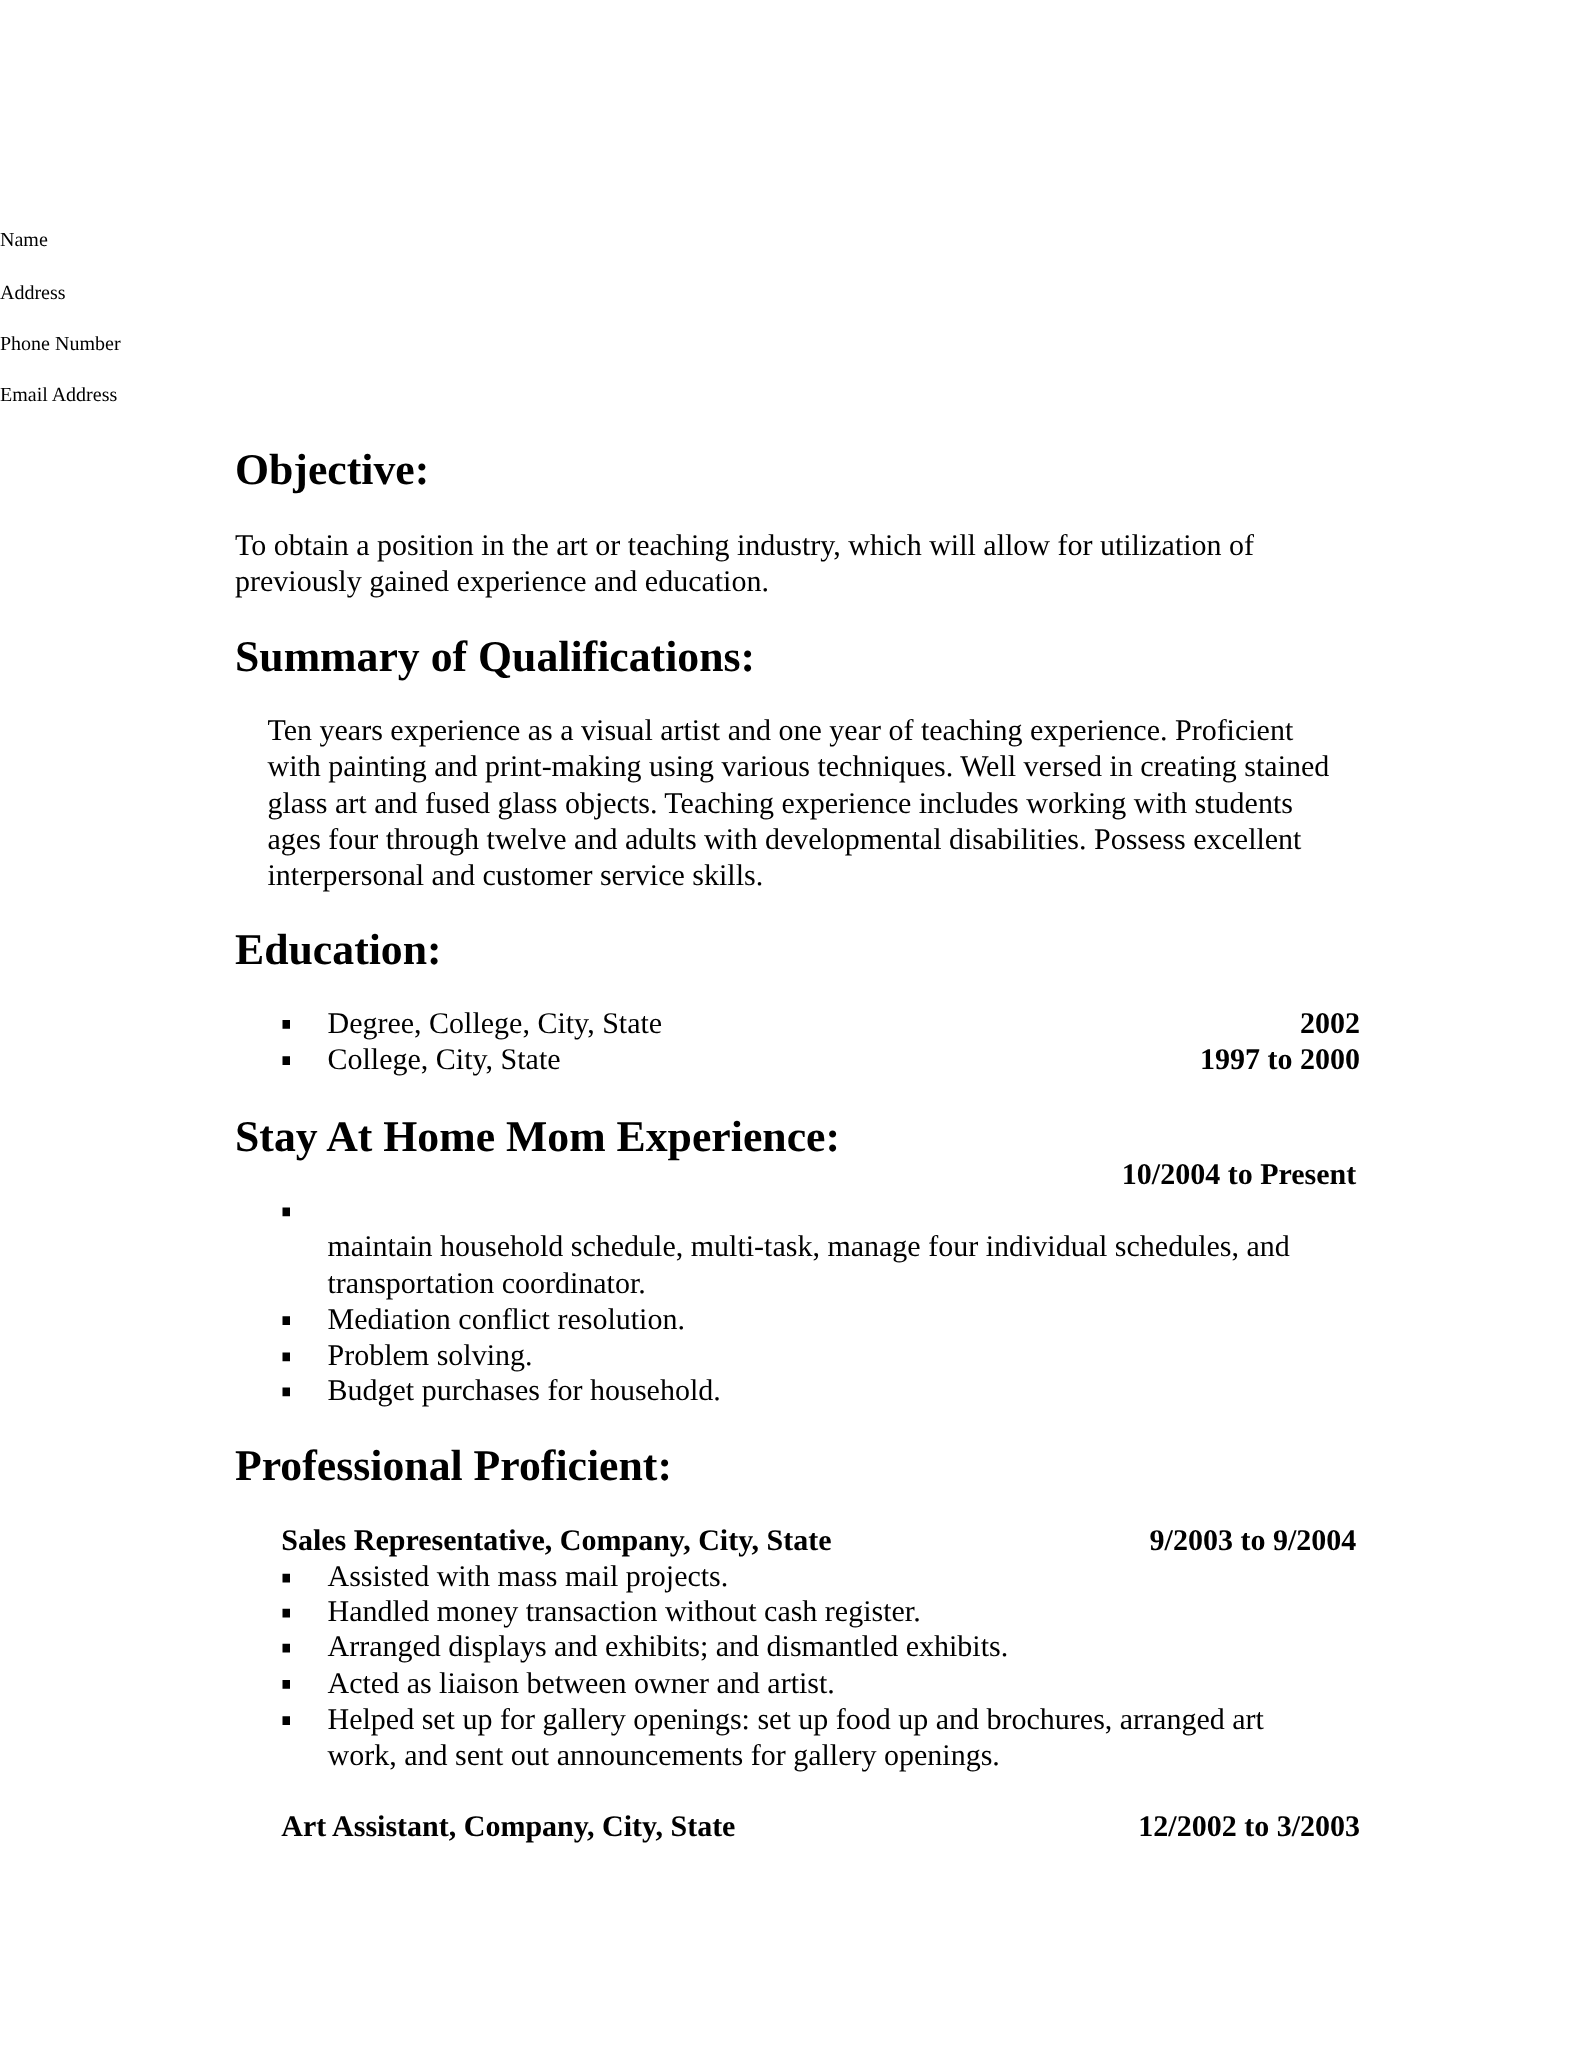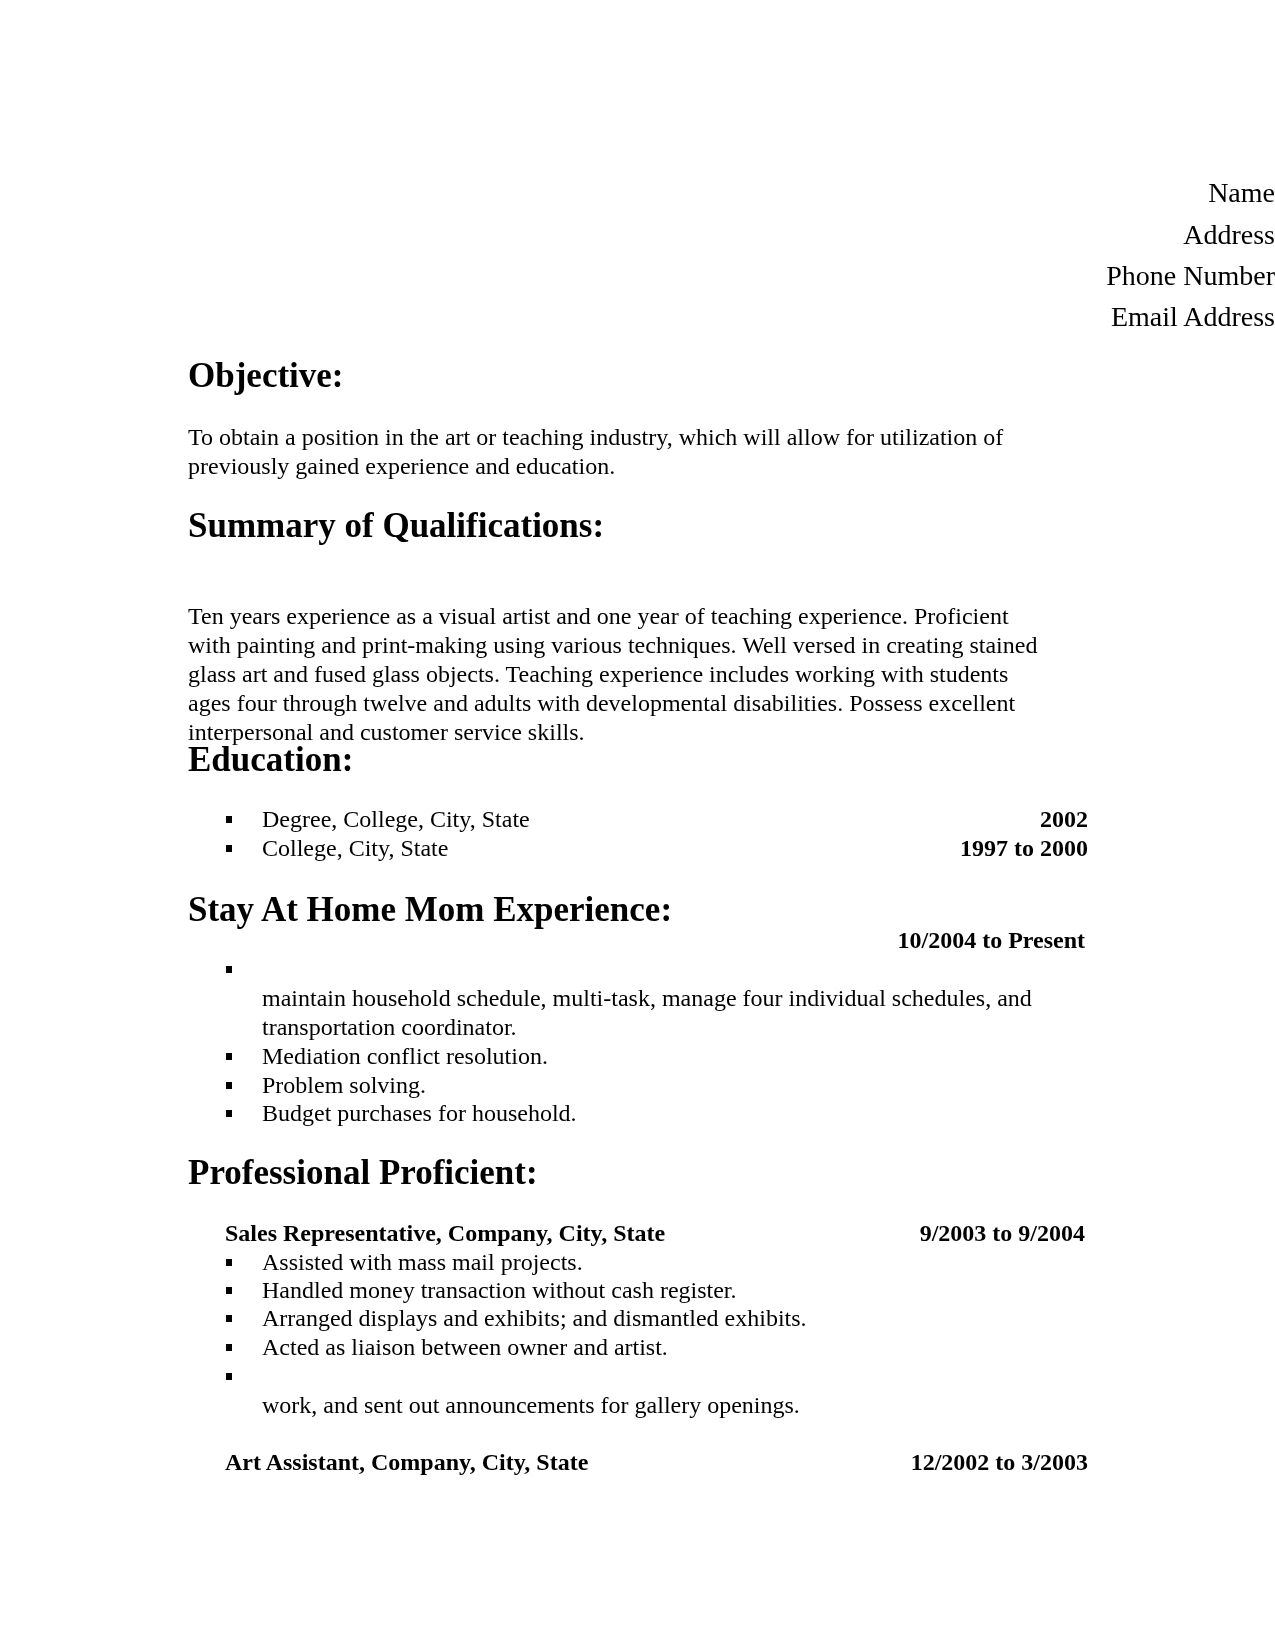--- a/index.html
+++ b/index.html
@@ -2,21 +2,21 @@
 <html><head>
 <meta charset="utf-8">
 <style>
   html, body { margin: 0; padding: 0; background: #ffffff; }
   body {
     width: 1275px; height: 1650px; position: relative; overflow: hidden;
     font-family: "Liberation Serif", "DejaVu Serif", serif;
     color: #000;
   }
   .abs { position: absolute; }
-  .contact { left: 0; width: 1275px; text-align: right; font-size: 28px; line-height: 28px; }
+  .contact { left: 0; width: 1275px; text-align: left; font-size: 16px; line-height: 28px; }
   .h { left: 188px; font-size: 35px; font-weight: bold; line-height: 30px; white-space: nowrap; }
   .para { left: 188px; width: 900px; font-size: 24px; line-height: 29px; }
   .para div { white-space: nowrap; }
   .bul { left: 226px; width: 862px; font-size: 24px; line-height: 29px; }
   .bul .sq { position: absolute; left: 0; top: 11px; width: 6px; height: 7px; background: #000; }
   .bul .txt { position: absolute; left: 36px; white-space: nowrap; }
   .date { right: 187px; font-size: 24px; font-weight: bold; line-height: 29px; white-space: nowrap; text-align: right; }
   .job { left: 225px; font-size: 24px; font-weight: bold; line-height: 29px; white-space: nowrap; }
 </style>
 </head>
@@ -27,21 +27,21 @@
 <div class="abs contact" style="top:262px;">Phone Number</div>
 <div class="abs contact" style="top:303px;">Email Address</div>
 
 <div class="abs h" style="top:361px;">Objective:</div>
 <div class="abs para" style="top:423px;">
   <div>To obtain a position in the art or teaching industry, which will allow for utilization of</div>
   <div>previously gained experience and education.</div>
 </div>
 
 <div class="abs h" style="top:511px;">Summary of Qualifications:</div>
-<div class="abs para" style="top:602px;">
+<div class="abs para" style="top:571px;margin-left:26px;">
   <div>Ten years experience as a visual artist and one year of teaching experience. Proficient</div>
   <div>with painting and print-making using various techniques. Well versed in creating stained</div>
   <div>glass art and fused glass objects. Teaching experience includes working with students</div>
   <div>ages four through twelve and adults with developmental disabilities. Possess excellent</div>
   <div>interpersonal and customer service skills.</div>
 </div>
 
 <div class="abs h" style="top:745px;">Education:</div>
 <div class="abs bul" style="top:805px;">
   <span class="sq"></span>
@@ -89,17 +89,18 @@
 <div class="abs bul" style="top:1304px;">
   <span class="sq"></span>
   <span class="txt">Arranged displays and exhibits; and dismantled exhibits.</span>
 </div>
 <div class="abs bul" style="top:1333px;">
   <span class="sq"></span>
   <span class="txt">Acted as liaison between owner and artist.</span>
 </div>
 <div class="abs bul" style="top:1362px; height:58px;">
   <span class="sq"></span>
+  <span class="txt" style="top:0;">Helped set up for gallery openings: set up food up and brochures, arranged art</span>
   <span class="txt" style="top:29px;">work, and sent out announcements for gallery openings.</span>
 </div>
 
 <div class="abs job" style="top:1448px;">Art Assistant, Company, City, State</div>
 <div class="abs date" style="top:1448px;">12/2002 to 3/2003</div>
 
 </body></html>

